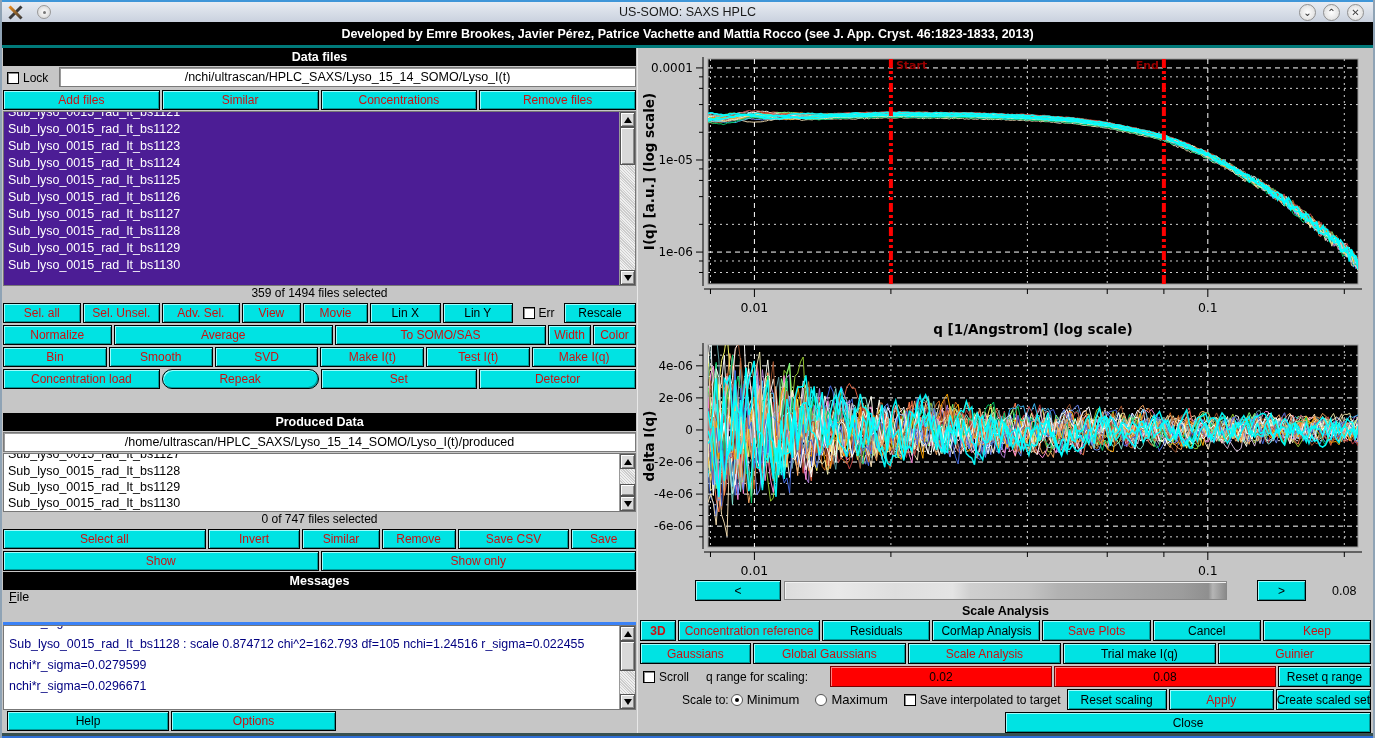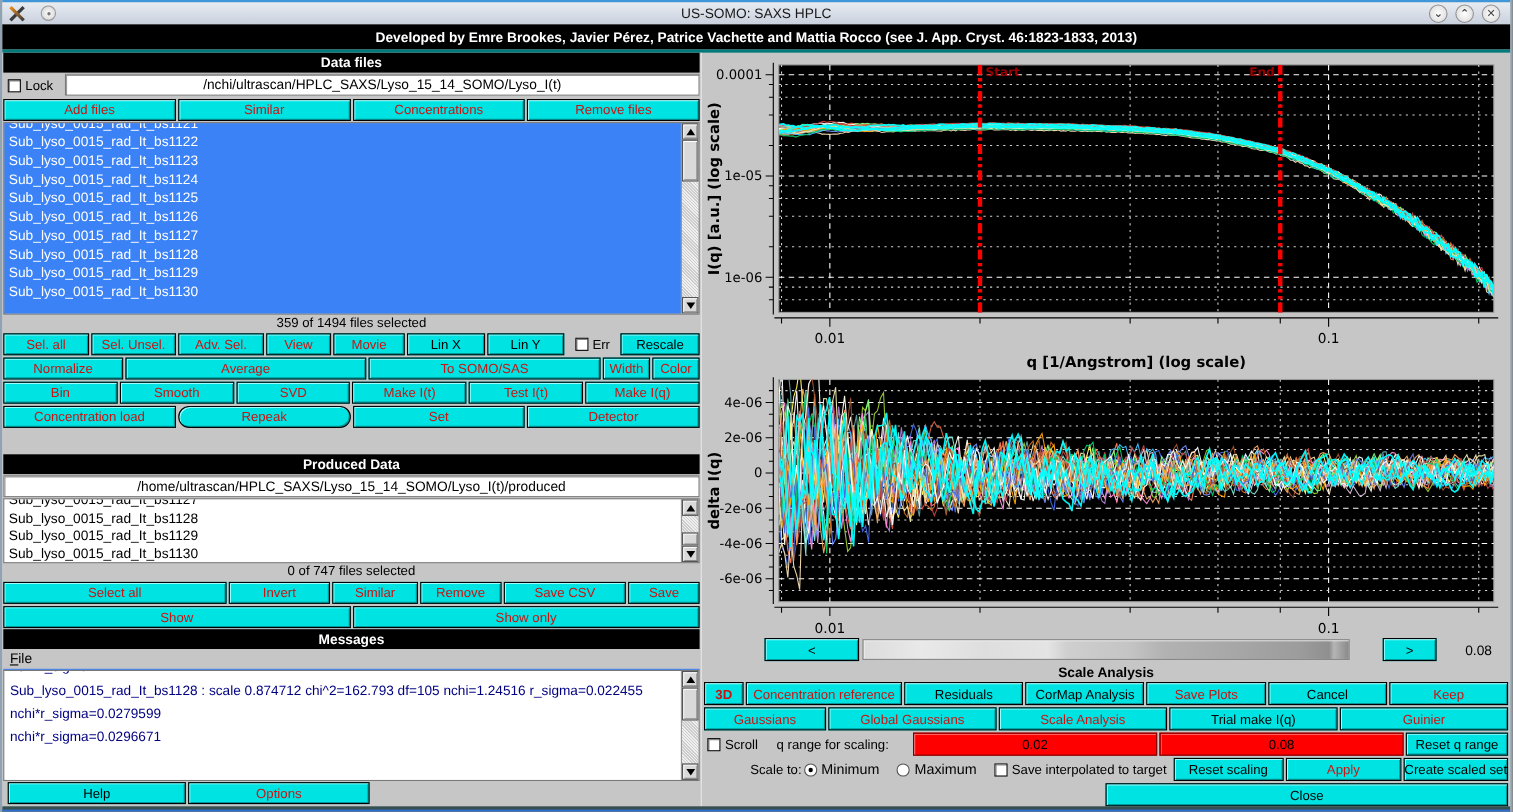--- a/index.html
+++ b/index.html
@@ -42,39 +42,39 @@
   .field{background:#fff;border:1px solid #7a7a7a;box-shadow:inset 1px 1px 0 #9a9a9a;
     font-size:12.5px;color:#000;display:flex;align-items:center;justify-content:center;height:20px;}
   .chk{width:12px;height:12px;background:#fff;border:1px solid #000;
     box-shadow:inset 1px 1px 0 #888;flex:none;display:inline-block;}
   .radio{width:12px;height:12px;border-radius:50%;background:#fff;border:1px solid #555;flex:none;position:relative;}
   .radio.sel:after{content:"";position:absolute;left:3px;top:3px;width:4px;height:4px;border-radius:50%;background:#000;}
   .lbl{font-size:12px;color:#000;white-space:nowrap;}
   
   .listwrap{display:flex;flex:none;border:1px solid #777;box-shadow:inset 1px 1px 0 #909090;}
   .listbody{flex:1;overflow:hidden;padding-left:4px;}
-  .navy .listbody{background:#3b82f6;color:#fff;}
+  .navy .listbody{background:#4c1d95;color:#fff;}
   .white .listbody{background:#fff;color:#000;}
   .lrow{height:17px;line-height:17px;font-size:12.5px;white-space:nowrap;}
   .lrow.small{height:16px;line-height:16px;}
   .cliprow{height:9px;overflow:hidden;position:relative;}
   .cliprow>span{position:absolute;top:-8px;left:0;height:17px;line-height:17px;font-size:12.5px;white-space:nowrap;}
   .count{font-size:12px;text-align:center;height:16px;line-height:15px;flex:none;color:#000;}
   
   .sb{width:16px;background:repeating-linear-gradient(45deg,#efefef 0 1px,#cdcdcd 1px 2px);
     display:flex;flex-direction:column;flex:none;border-left:1px solid #999;}
   .sb-up,.sb-dn,.sb-thumb{background:#d9d9d9;border:1px solid #555;
     box-shadow:inset 1px 1px 0 #fff,inset -1px -1px 0 #8a8a8a;flex:none;}
   .sb-up,.sb-dn{height:15px;position:relative;}
   .sb-up:after,.sb-dn:after{content:"";position:absolute;left:3px;border-left:4px solid transparent;border-right:4px solid transparent;}
   .sb-up:after{top:4px;border-bottom:6px solid #000;}
   .sb-dn:after{top:4px;border-top:6px solid #000;}
   .sb-fill{flex:1;}
   
-  .menubar{height:19px;background:#c6c6c6;border-bottom:1px solid #3b82f6;display:flex;align-items:center;padding-left:6px;flex:none;}
+  .menubar{height:35px;background:#c6c6c6;border-bottom:3px solid #3b82f6;display:flex;align-items:flex-start;padding-left:6px;flex:none;}
   .menu-file{display:inline-block;font-size:12.5px;color:#000;}
   .menu-file::first-letter{text-decoration:underline;}
   .msgbox{flex:1;display:flex;border:1px solid #777;box-shadow:inset 1px 1px 0 #909090;margin-bottom:1px;}
   .msgbody{flex:1;background:#fff;color:#000080;font-size:12.4px;line-height:21px;padding-left:5px;overflow:hidden;}
   .msg-clip{height:8px;overflow:hidden;position:relative;}
   .msg-clip>span{position:absolute;top:-14px;left:0;}
   
   .plot{flex:none;display:block;}
   .sliderrow{height:27px;display:flex;align-items:center;flex:none;padding:2px 0;}
   .sl-btn{width:86px;height:21px;margin-left:57px;}

